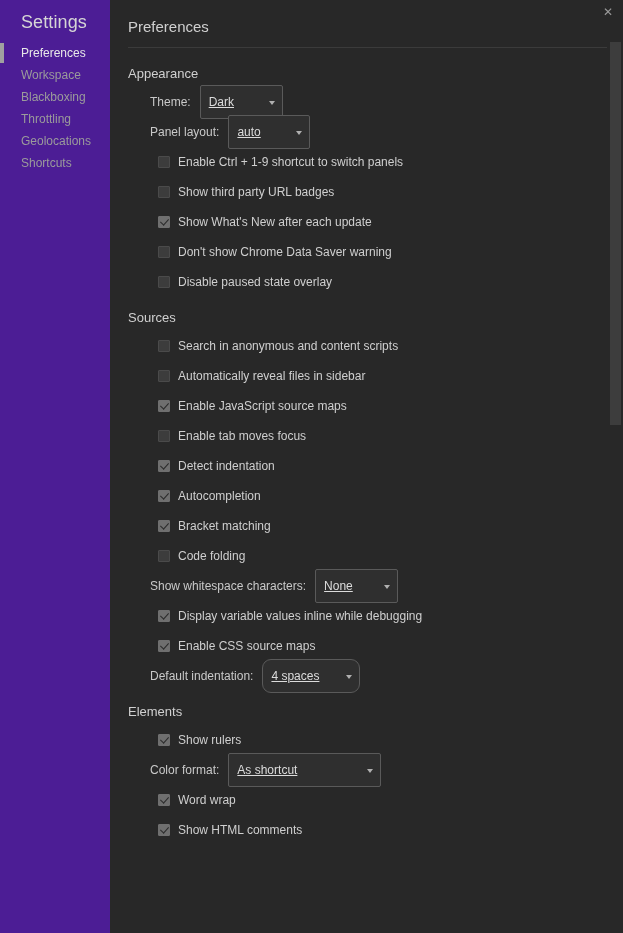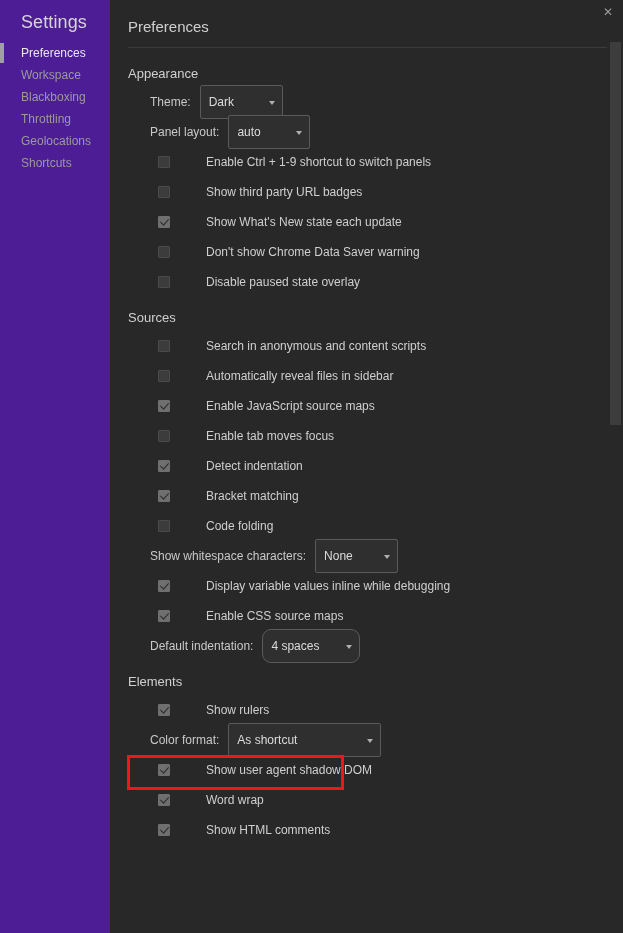--- a/index.html
+++ b/index.html
@@ -91,21 +91,21 @@
     margin: 18px 0 10px 0;
   }
 
   .row {
     display: flex;
     align-items: center;
     height: 21px;
     margin-bottom: 9px;
   }
   .row.labeled { padding-left: 22px; }
-  .row.checkrow { padding-left: 30px; gap: 28px; }
+  .row.checkrow { padding-left: 30px; }
 
   .field-label {
     font-size: 12px;
     color: #c9c9c9;
     margin-right: 9px;
     white-space: nowrap;
   }
 
   
   .cb {
@@ -145,20 +145,21 @@
     background: #2f2f2f;
     border: 1px solid #5a5a5a;
     border-radius: 2px;
     display: inline-flex;
     align-items: center;
     padding: 0 22px 0 8px;
     font-size: 12px;
     color: #dcdcdc;
     cursor: pointer;
     white-space: nowrap;
+    text-decoration: underline;
   }
   .sel .arrow {
     position: absolute;
     right: 7px; top: 50%;
     margin-top: -1px;
     width: 0; height: 0;
     border-left: 3.5px solid transparent;
     border-right: 3.5px solid transparent;
     border-top: 4px solid #b0b0b0;
   }
@@ -240,21 +241,21 @@
         <div class="row checkrow">
           <span class="cb"></span>
           <span class="cb-label">Enable Ctrl + 1-9 shortcut to switch panels</span>
         </div>
         <div class="row checkrow">
           <span class="cb"></span>
           <span class="cb-label">Show third party URL badges</span>
         </div>
         <div class="row checkrow">
           <span class="cb checked"></span>
-          <span class="cb-label">Show What's New state each update</span>
+          <span class="cb-label">Show What's New after each update</span>
         </div>
         <div class="row checkrow">
           <span class="cb"></span>
           <span class="cb-label">Don't show Chrome Data Saver warning</span>
         </div>
         <div class="row checkrow">
           <span class="cb"></span>
           <span class="cb-label">Disable paused state overlay</span>
         </div>
         <div class="section-title">Sources</div>
@@ -270,20 +271,24 @@
           <span class="cb checked"></span>
           <span class="cb-label">Enable JavaScript source maps</span>
         </div>
         <div class="row checkrow">
           <span class="cb"></span>
           <span class="cb-label">Enable tab moves focus</span>
         </div>
         <div class="row checkrow">
           <span class="cb checked"></span>
           <span class="cb-label">Detect indentation</span>
+        </div>
+        <div class="row checkrow">
+          <span class="cb checked"></span>
+          <span class="cb-label">Autocompletion</span>
         </div>
         <div class="row checkrow">
           <span class="cb checked"></span>
           <span class="cb-label">Bracket matching</span>
         </div>
         <div class="row checkrow">
           <span class="cb"></span>
           <span class="cb-label">Code folding</span>
         </div>
         <div class="row labeled">
@@ -313,24 +318,20 @@
           <span class="cb checked"></span>
           <span class="cb-label">Show rulers</span>
         </div>
         <div class="row labeled">
           <span class="field-label">Color format:</span>
           <span class="sel w-color">
             <span>As shortcut</span>
             <span class="arrow"></span>
           </span>
         </div>
-        <div class="row checkrow highlight">
-          <span class="cb checked"></span>
-          <span class="cb-label">Show user agent shadow DOM</span>
-        </div>
         <div class="row checkrow">
           <span class="cb checked"></span>
           <span class="cb-label">Word wrap</span>
         </div>
         <div class="row checkrow">
           <span class="cb checked"></span>
           <span class="cb-label">Show HTML comments</span>
         </div>
       </div>
   </div>

